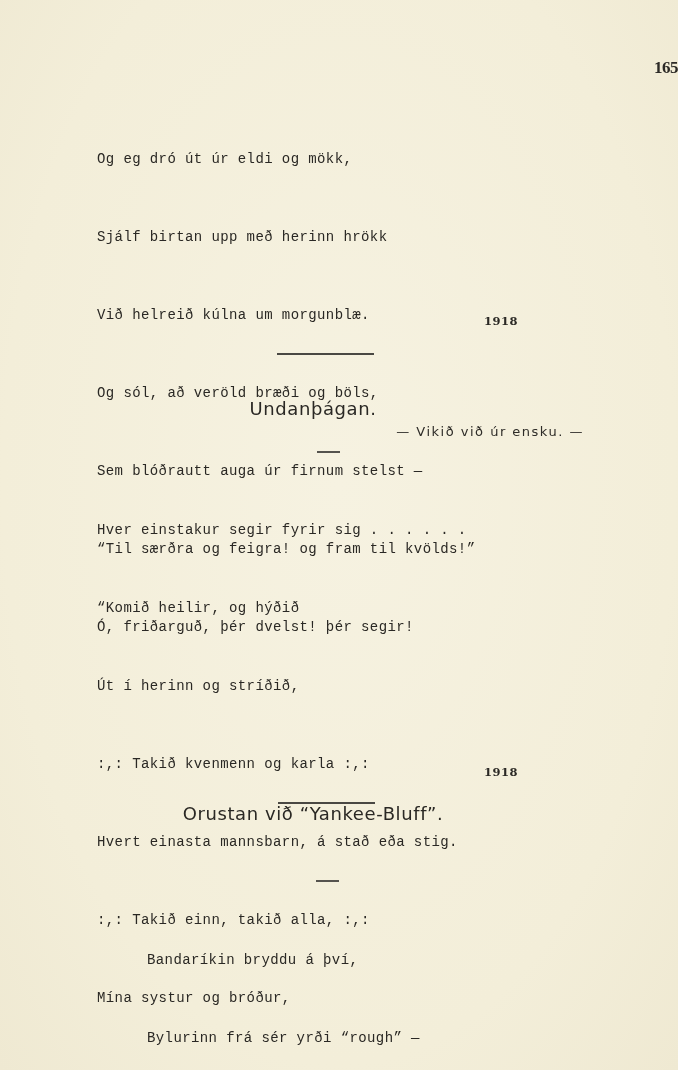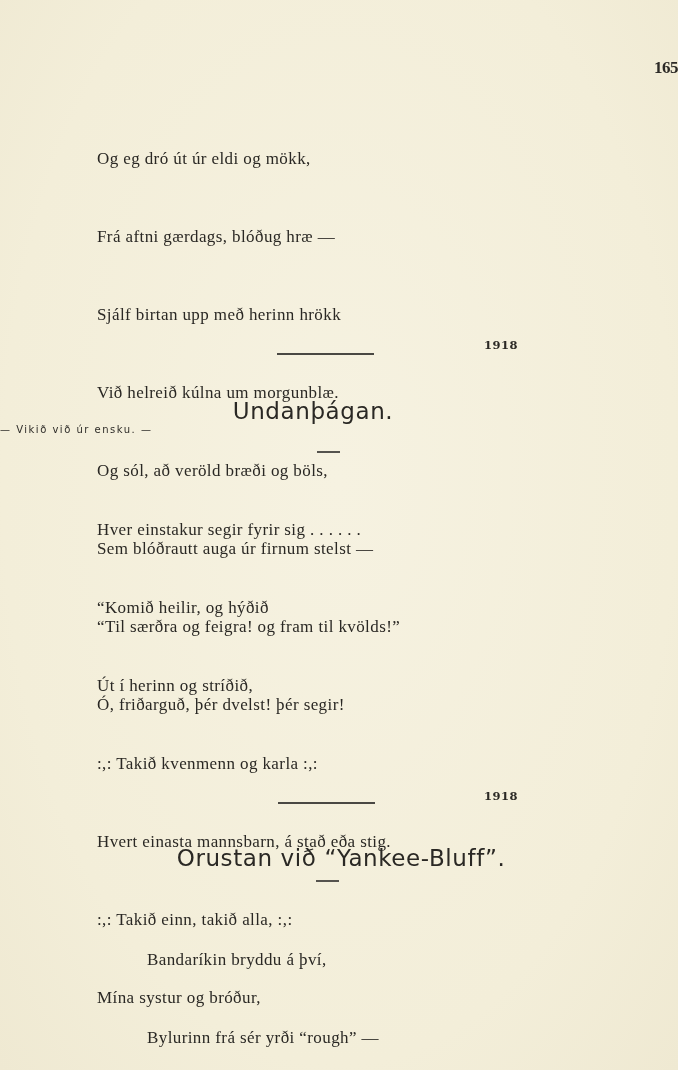--- a/index.html
+++ b/index.html
@@ -29,74 +29,72 @@
       width: 678px;
       text-align: right;
       font-family: "Liberation Serif", serif;
       font-size: 17px;
       font-weight: bold;
       letter-spacing: -0.5px;
       color: #2c2a26;
     }
     .verse {
       position: absolute;
-      font-family: Liberation Serif, serif;
-      font-size: 17px;
+      font-family: Liberation Mono, monospace;
+      font-size: 14px;
       line-height: 26px;
       letter-spacing: 0.4px;
       color: #2a2824;
       white-space: pre;
     }
     .verse .line { display: block; height: 26px; }
     .year {
       position: absolute;
       font-family: "DejaVu Serif", serif;
       font-weight: bold;
       font-size: 11.5px;
       letter-spacing: 0.5px;
       color: #2a2824;
-      margin-top: 24px;
     }
     .rule {
       position: absolute;
       height: 2px;
       background: #4a4843;
     }
     .rule.short { height: 1.5px; background: #55534e; }
     .title {
       position: absolute;
       left: 0;
       width: 626px;
       text-align: center;
       font-family: "DejaVu Sans", sans-serif;
-      font-size: 23px;
+      font-size: 18px;
       letter-spacing: 0.6px;
       color: #2a2824;
     }
     .subtitle {
       position: absolute;
       left: 0;
       width: 584px;
-      text-align: left;
+      text-align: right;
       font-family: "DejaVu Sans", sans-serif;
-      font-size: 10px;
+      font-size: 13px;
       letter-spacing: 1.5px;
       color: #2e2c28;
     }
   </style>
 </head>
 <body>
 
 <div class="page">
 
   <div class="page-number">165</div>
 
   <div class="verse" style="left:97px; top:94px; width:420px;">
     <span class="line">Og eg dró út úr eldi og mökk,</span>
-    <span class="line">Frá aftni gærdags, blóðug hræ —</span>
     <span class="line">Sjálf birtan upp með herinn hrökk</span>
     <span class="line">Við helreið kúlna um morgunblæ.</span>
     <span class="line">Og sól, að veröld bræði og böls,</span>
     <span class="line">Sem blóðrautt auga úr firnum stelst —</span>
     <span class="line">“Til særðra og feigra! og fram til kvölds!”</span>
     <span class="line">Ó, friðarguð, þér dvelst! þér segir!</span>
   </div>
   <div class="year" style="left:484px; top:314px;">1918</div>
 
   <div class="rule" style="left:277px; top:353px; width:97px;"></div>
@@ -114,21 +112,21 @@
     <span class="line">:,: Takið einn, takið alla, :,:</span>
     <span class="line">Mína systur og bróður,</span>
     
     
     
   </div>
   <div class="year" style="left:484px; top:765px;">1918</div>
 
   <div class="rule" style="left:278px; top:802px; width:97px;"></div>
 
-  <div class="title" style="top:845px;margin-left:28px;">Orustan við “Yankee-Bluff”.</div>
+  <div class="title" style="top:803px;">Orustan við “Yankee-Bluff”.</div>
   <div class="rule short" style="left:316px; top:880px; width:23px;"></div>
 
   <div class="verse" style="left:147px; top:895px; width:420px;">
     <span class="line">Bandaríkin bryddu á því,</span>
     <span class="line">Bylurinn frá sér yrði “rough” —</span>
   </div>
 
 </div>
 
 </body></html>

